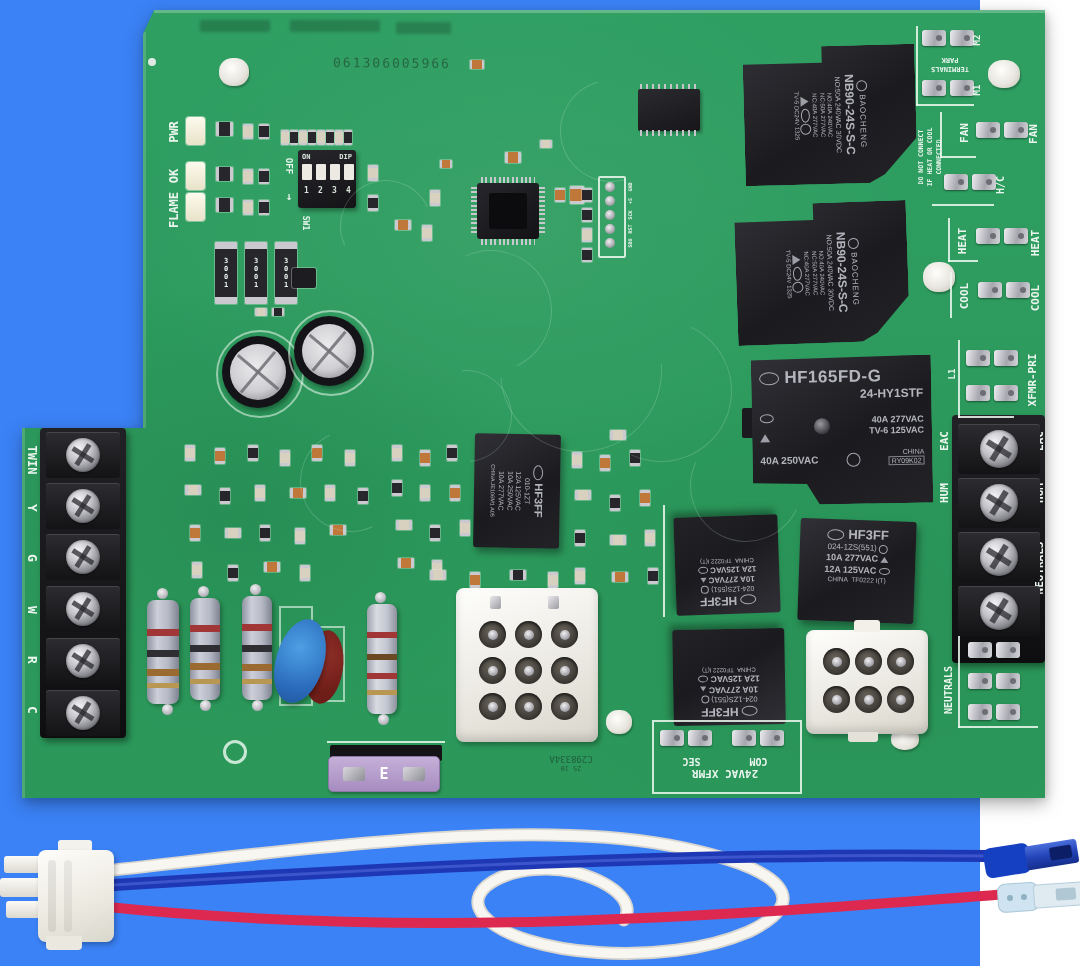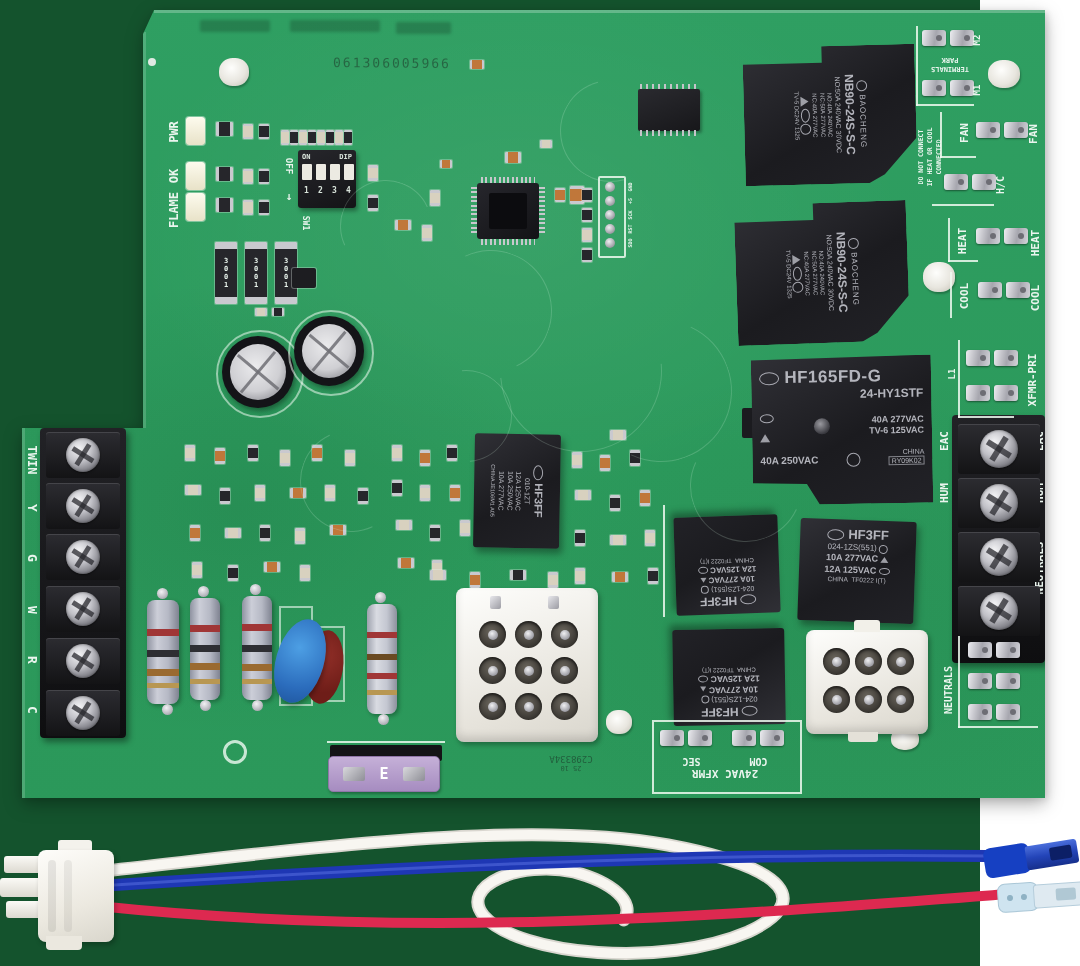--- a/index.html
+++ b/index.html
@@ -1,18 +1,18 @@
 <!DOCTYPE html>
 <html><head>
 <meta charset="utf-8">
 <style>
   html,body{margin:0;padding:0;width:1080px;height:966px;background:#fff;overflow:hidden;
     font-family:"Liberation Sans",sans-serif;}
   .abs{position:absolute;}
-  #stage{position:absolute;left:0;top:0;width:980px;height:966px;background:#14532d;}
+  #stage{position:absolute;left:0;top:0;width:980px;height:966px;background:#3b82f6;}
   #board-wrap{position:absolute;left:0;top:0;width:1080px;height:820px;
     filter:drop-shadow(0 6px 9px rgba(0,0,0,.28)) drop-shadow(2px 2px 3px rgba(0,0,0,.12));}
   #board{position:absolute;left:0;top:0;width:1080px;height:820px;
     clip-path:polygon(154px 10px,1045px 10px,1045px 798px,22px 798px,22px 428px,143px 428px,143px 34px);
     background:
       radial-gradient(560px 380px at 48% 28%, rgba(255,255,255,.055), transparent 70%),
       radial-gradient(420px 320px at 22% 62%, rgba(0,45,22,.10), transparent 72%),
       radial-gradient(500px 340px at 78% 75%, rgba(0,45,22,.07), transparent 75%),
       linear-gradient(180deg,#2f9f62,#2c9a5c 55%,#2b985a);}
   .silk{color:#eaf5ee;font-family:"DejaVu Sans Mono",monospace;font-weight:bold;white-space:nowrap;}

